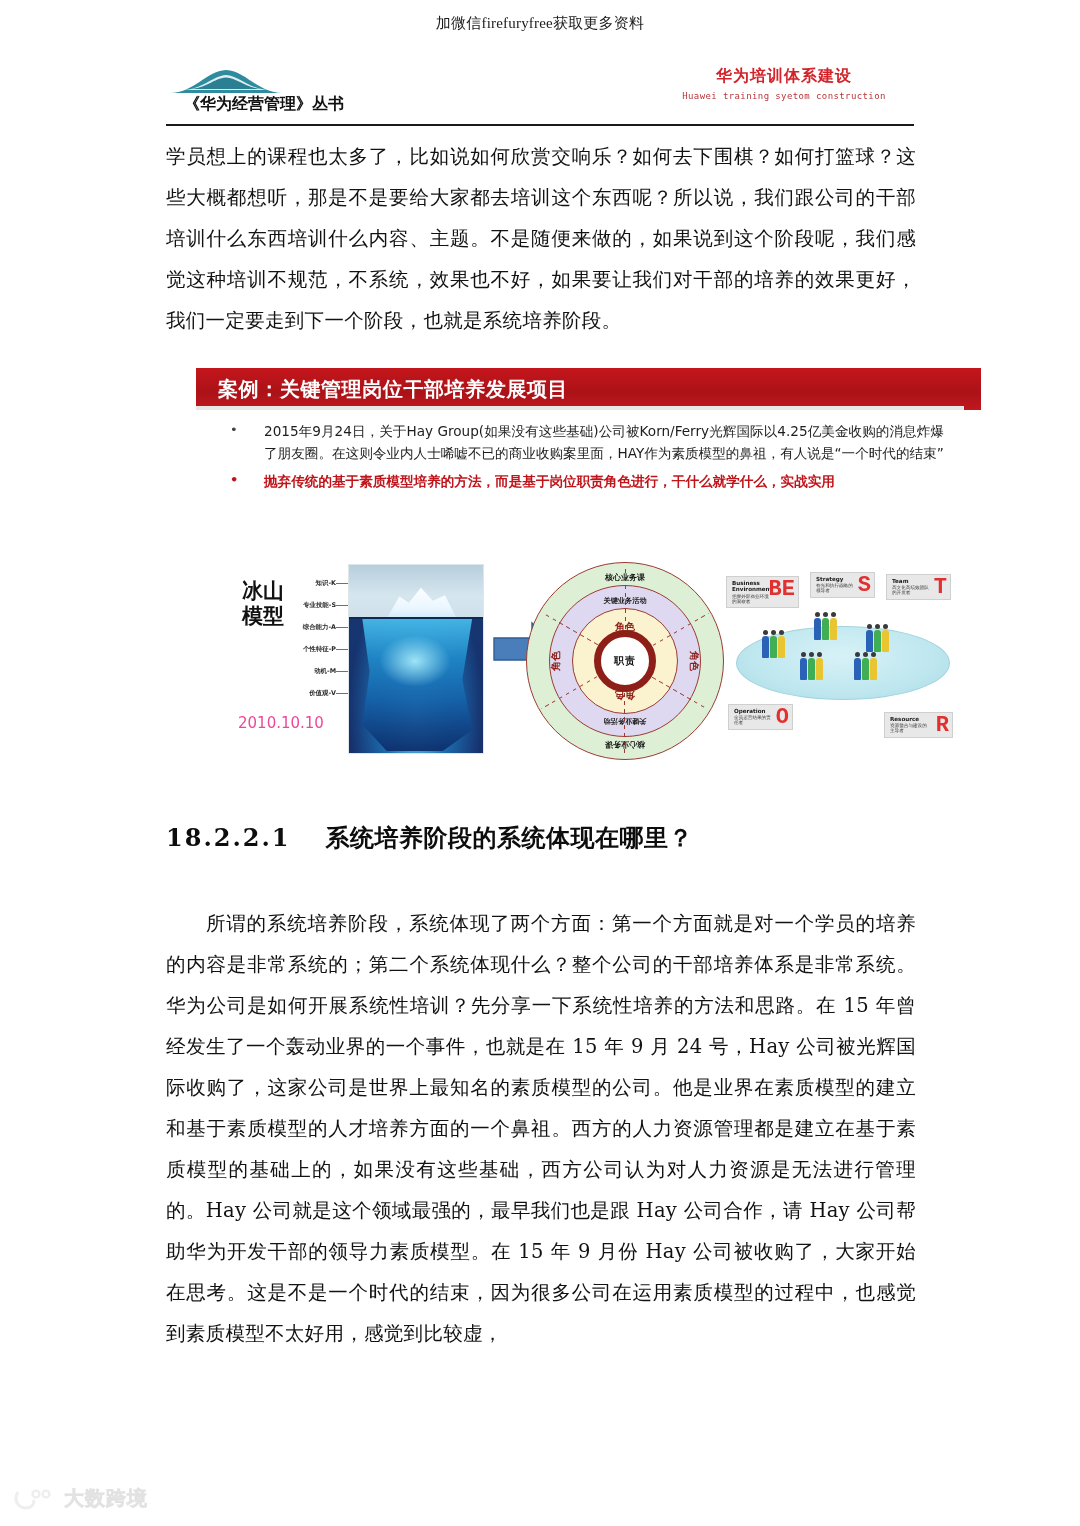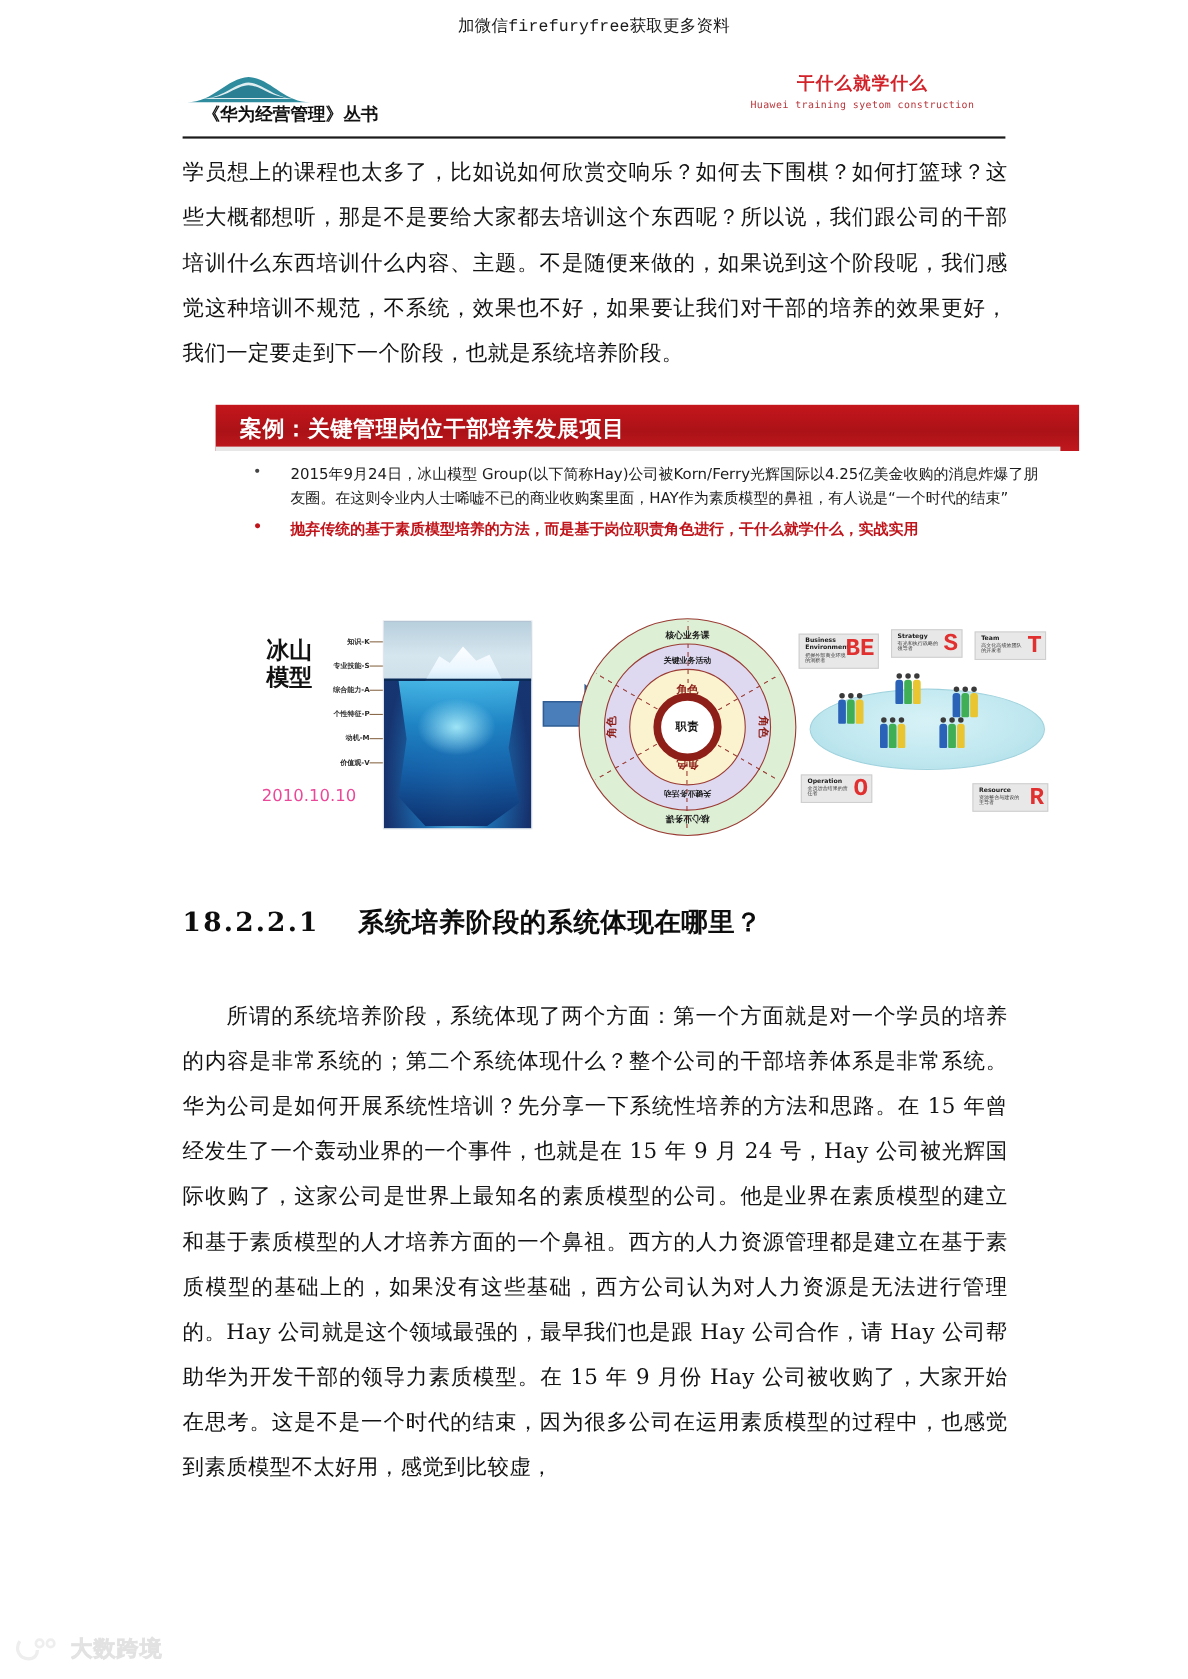--- a/index.html
+++ b/index.html
@@ -9,21 +9,21 @@
     font-family:"DejaVu Sans", sans-serif;
     position:relative;
     overflow:hidden;
   }
   .page { position:relative; width:1080px; height:1526px; background:#fff; }
 
   
   .top-watermark{
     position:absolute; top:14px; left:0; width:1080px;
     text-align:center;
-    font-family:Liberation Mono, monospace;
+    font-family:Liberation Serif, serif;
     font-size:15px; color:#1b1b1b; letter-spacing:.2px;
   }
 
   
   .header{
     position:absolute; left:166px; top:66px; width:748px; height:58px;
   }
   .hdr-logo{ position:absolute; left:0; top:2px; width:120px; height:26px; }
   .hdr-book{
     position:absolute; left:0px; top:28px;
@@ -256,36 +256,36 @@
   <div class="header">
     <span class="hdr-logo">
       <svg viewBox="0 0 120 26" width="120" height="26">
         <path d="M4 25 C28 25 40 3 60 2 C80 3 92 25 116 25 Z" fill="#2e8c9e"></path>
         <path d="M16 22 C36 22 46 8 60 7 C74 8 84 22 104 22 Z" fill="#ffffff" opacity="0.85"></path>
         <path d="M22 21 C40 21 48 10 60 9.5 C72 10 80 21 98 21 Z" fill="#2a7f92"></path>
       </svg>
     </span>
     <div class="hdr-book">《华为经营管理》丛书</div>
     <div class="hdr-right">
-      <div class="hdr-cn">干什么就学什么</div>
+      <div class="hdr-cn">华为培训体系建设</div>
       <div class="hdr-en">Huawei training syetom construction</div>
     </div>
   </div>
   <div class="hdr-rule"></div>
 
   <div class="para" id="para1">学员想上的课程也太多了，比如说如何欣赏交响乐？如何去下围棋？如何打篮球？这些大概都想听，那是不是要给大家都去培训这个东西呢？所以说，我们跟公司的干部培训什么东西培训什么内容、主题。不是随便来做的，如果说到这个阶段呢，我们感觉这种培训不规范，不系统，效果也不好，如果要让我们对干部的培养的效果更好，我们一定要走到下一个阶段，也就是系统培养阶段。</div>
 
   <div class="slide">
     <div class="slide-titlebar">
       <div class="slide-title">案例：关键管理岗位干部培养发展项目</div>
       <div class="bar-strip"></div>
     </div>
 
     <div class="bullet-block">
-      <div class="bullet">2015年9月24日，冰山模型 Group(以下简称Hay)公司被Korn/Ferry光辉国际以4.25亿美金收购的消息炸爆了朋友圈。在这则令业内人士唏嘘不已的商业收购案里面，HAY作为素质模型的鼻祖，有人说是“一个时代的结束”</div>
+      <div class="bullet">2015年9月24日，关于Hay Group(如果没有这些基础)公司被Korn/Ferry光辉国际以4.25亿美金收购的消息炸爆了朋友圈。在这则令业内人士唏嘘不已的商业收购案里面，HAY作为素质模型的鼻祖，有人说是“一个时代的结束”</div>
       <div class="bullet red">抛弃传统的基于素质模型培养的方法，而是基于岗位职责角色进行，干什么就学什么，实战实用</div>
     </div>
 
     <div class="fig-row">
 
       <div class="iceberg-wrap">
         <div class="iceberg-caption">冰山模型</div>
         <div class="iceberg-date">2010.10.10</div>
         <div class="ice-labels">
           <div class="ice-lbl">知识-K</div>

